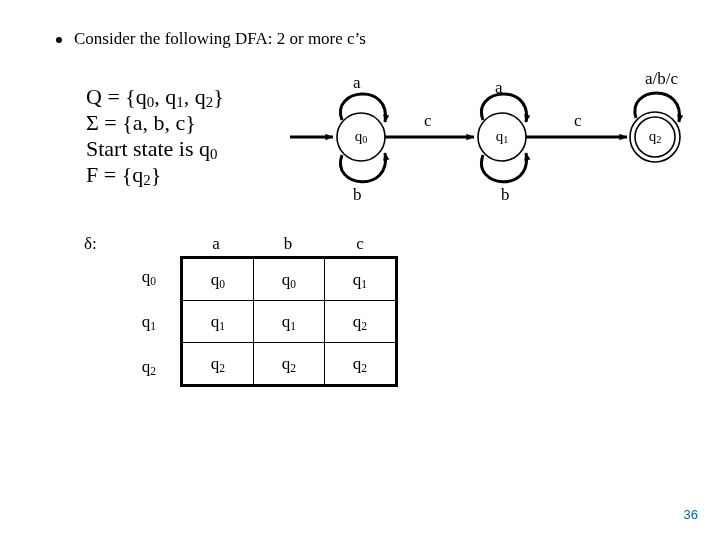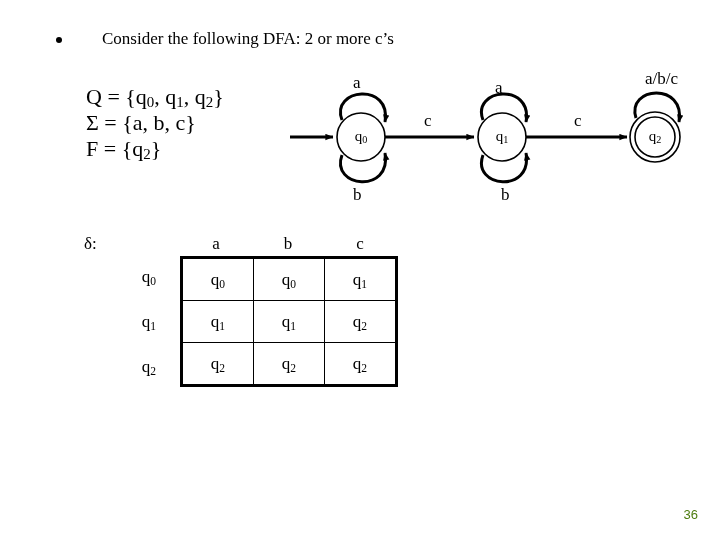--- a/index.html
+++ b/index.html
@@ -33,21 +33,21 @@
   }
   .bullet-dot {
     width: 6px;
     height: 6px;
     border-radius: 50%;
     background: #000;
     margin-top: 9px;
     flex: 0 0 auto;
   }
   .bullet-text {
-    margin-left: 40px;
+    margin-left: 12px;
     font-size: 17px;
     line-height: 22px;
     white-space: nowrap;
   }
 
   
   .defs {
     position: absolute;
     left: 86px;
     top: 84px;
@@ -128,38 +128,41 @@
     padding: 0;
   }
 
   
   .page-num {
     position: absolute;
     right: 22px;
     bottom: 18px;
     font-family: "Liberation Sans", "DejaVu Sans", sans-serif;
     font-size: 13px;
-    color: #4d7c0f;
+    color: #0369a1;
   }
 </style>
 </head>
 <body>
 
 <div id="slide">
 
   <div class="bullet-row">
     <span class="bullet-dot"></span>
     <span class="bullet-text">Consider the following DFA: 2 or more c’s</span>
   </div>
 
   <div class="defs">
     <div>
       <span>Q = {q</span><sub>0</sub><span>, q</span><sub>1</sub><span>, q</span><sub>2</sub><span>}</span>
     </div>
     <div>Σ = {a, b, c}</div>
+    <div>
+      <span>Start state is q</span><sub>0</sub>
+    </div>
     <div>
       <span>F = {q</span><sub>2</sub><span>}</span>
     </div>
   </div>
 
   <div id="diagram">
     <svg width="720" height="230" viewBox="0 0 720 230">
       <defs>
         <marker id="ah" markerWidth="9" markerHeight="9" refX="7.6" refY="3.2" orient="auto" markerUnits="userSpaceOnUse">
           <path d="M0,0 L8,3.2 L0,6.4 z" fill="#000"></path>

